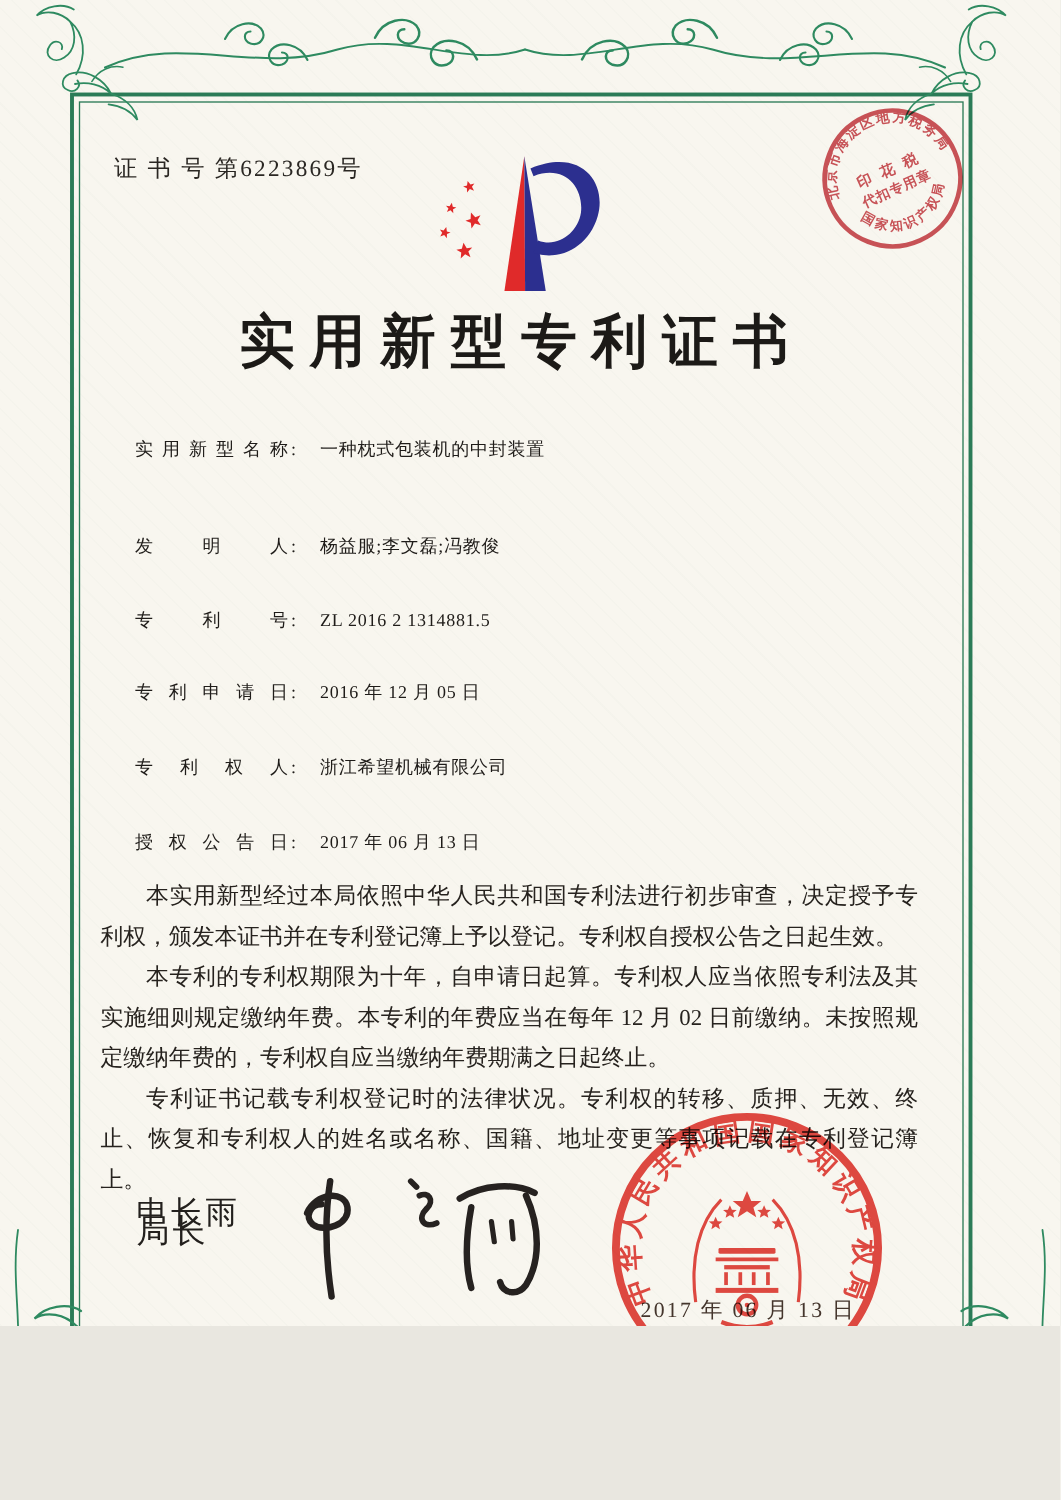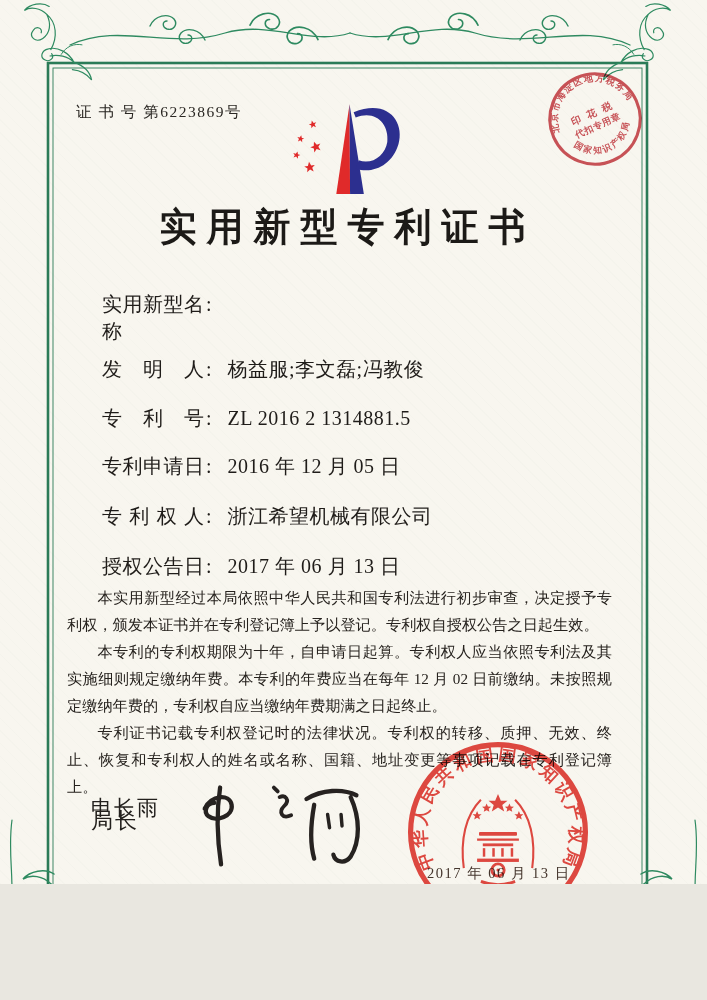--- a/index.html
+++ b/index.html
@@ -9,21 +9,21 @@
     background-image: repeating-linear-gradient(45deg, rgba(110,150,120,0.025) 0 1px, transparent 1px 9px);
     font-family:Liberation Serif, serif;
     color:#23201d; overflow:hidden;
   }
   .border-svg { position:absolute; left:0; top:0; width:707px; height:1000px; }
   .cert-no { position:absolute; left:76px; top:102px; font-size:15.5px; letter-spacing:1.5px; color:#2a2723; }
   .logo { position:absolute; left:288px; top:96px; width:118px; height:102px; }
   .tax-stamp { position:absolute; left:544px; top:68px; width:102px; height:102px; mix-blend-mode:multiply; opacity:.88; }
   .title { position:absolute; left:48px; top:203px; width:599px; margin:0; text-align:center;
            font-size:37px; font-weight:700; letter-spacing:10px; color:#1c1a17; transform:scaleY(1.04); }
-  .field-row { position:absolute; left:102px; display:flex; align-items:baseline; font-size:20px; color:#1f1c19; }
+  .field-row { position:absolute; left:90px; display:flex; align-items:baseline; font-size:12px; color:#1f1c19; }
   .f1{top:291px}.f2{top:356px}.f3{top:405px}.f4{top:453px}.f5{top:503px}.f6{top:553px}
   .flabel { display:inline-block; width:102px; text-align:justify; text-align-last:justify; }
   .colon { margin-left:2px; }
   .fvalue { margin-left:16px; letter-spacing:0.5px; }
   .paras { position:absolute; left:67px; top:584px; width:545px; font-size:15.2px; line-height:27px;
            text-align:justify; color:#26221e; }
   .paras p { margin:0; text-indent:2em; }
   .sig-title { position:absolute; left:91px; top:806px; font-size:22px; letter-spacing:2px; }
   .sig-name  { position:absolute; left:91px; top:794px; font-size:21px; letter-spacing:2px; }
   .autograph { position:absolute; left:190px; top:776px; width:185px; height:96px; }
@@ -119,20 +119,21 @@
       <text class="ts-c2" x="70" y="84">代扣专用章</text>
       <text class="ts-arc2"><textPath href="#ts-bottom" xlink:href="#ts-bottom" startOffset="50%" text-anchor="middle">国家知识产权局</textPath></text>
     </g>
   </svg>
 
   <h1 class="title">实用新型专利证书</h1>
 
   <div class="field-row f1">
     <span class="flabel">实用新型名称</span>
       <span class="colon">:</span>
+    <span class="fvalue">一种枕式包装机的中封装置</span>
   </div>
   <div class="field-row f2">
     <span class="flabel">发明人</span>
       <span class="colon">:</span>
     <span class="fvalue">杨益服;李文磊;冯教俊</span>
   </div>
   <div class="field-row f3">
     <span class="flabel">专利号</span>
       <span class="colon">:</span>
     <span class="fvalue">ZL 2016 2 1314881.5</span>

